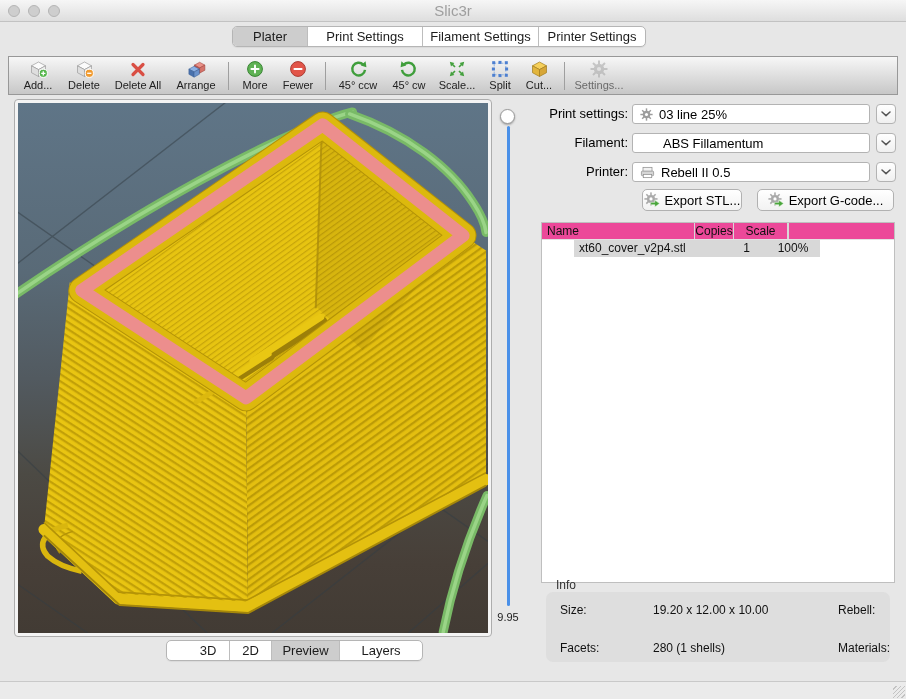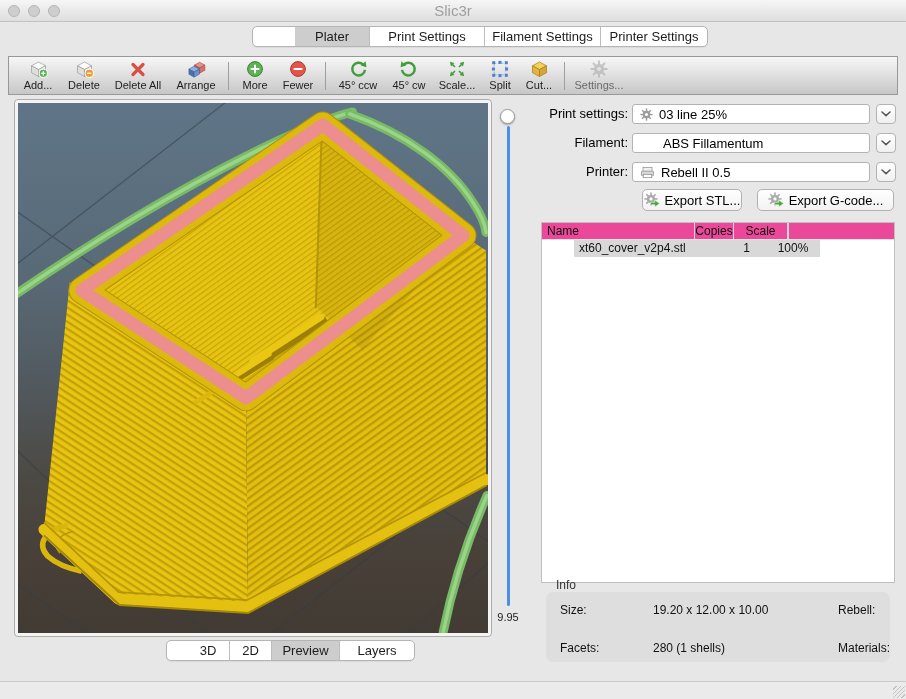--- a/index.html
+++ b/index.html
@@ -90,21 +90,21 @@
 
 <div class="window">
 
   <div class="titlebar">
     <div class="tl" style="left:8px"></div>
     <div class="tl" style="left:28px"></div>
     <div class="tl" style="left:48px"></div>
     <div class="title">Slic3r</div>
   </div>
 
-  <div class="segctl" style="left:252px; top:26px;padding-left:42px;">
+  <div class="segctl" style="left:232px; top:26px;">
     <div class="seg sel" style="width:74px">Plater</div>
     <div class="seg" style="width:115px">Print Settings</div>
     <div class="seg" style="width:116px">Filament Settings</div>
     <div class="seg" style="width:107px">Printer Settings</div>
   </div>
 
   <div class="toolbar">
     <div class="tool" style="width:46px">
       <span class="ticon">
         <svg width="19" height="17" viewBox="0 0 19 17">
@@ -340,21 +340,21 @@
   </div>
 
   <div class="slider-track"></div>
   <div class="slider-handle"></div>
   <div class="slider-value">9.95</div>
 
   <div class="segctl" style="left:166px; top:640px;padding-left:20px;">
     <div class="seg" style="width:42px">3D</div>
     <div class="seg" style="width:42px">2D</div>
     <div class="seg sel" style="width:68px">Preview</div>
-    <div class="seg" style="width:75px">Layers</div>
+    <div class="seg" style="width:83px">Layers</div>
   </div>
 
   <div class="rlabel" style="top:104px">Print settings:</div>
   <div class="combo" style="top:104px">
     <span style="display:flex">
       <svg width="13" height="13" viewBox="0 0 18 18">
           <g fill="#9c9c9c">
             <rect x="8" y="0.5" width="2" height="4"></rect>
             <rect x="8" y="0.5" width="2" height="4" transform="rotate(45 9 9)"></rect>
             <rect x="8" y="0.5" width="2" height="4" transform="rotate(90 9 9)"></rect>

